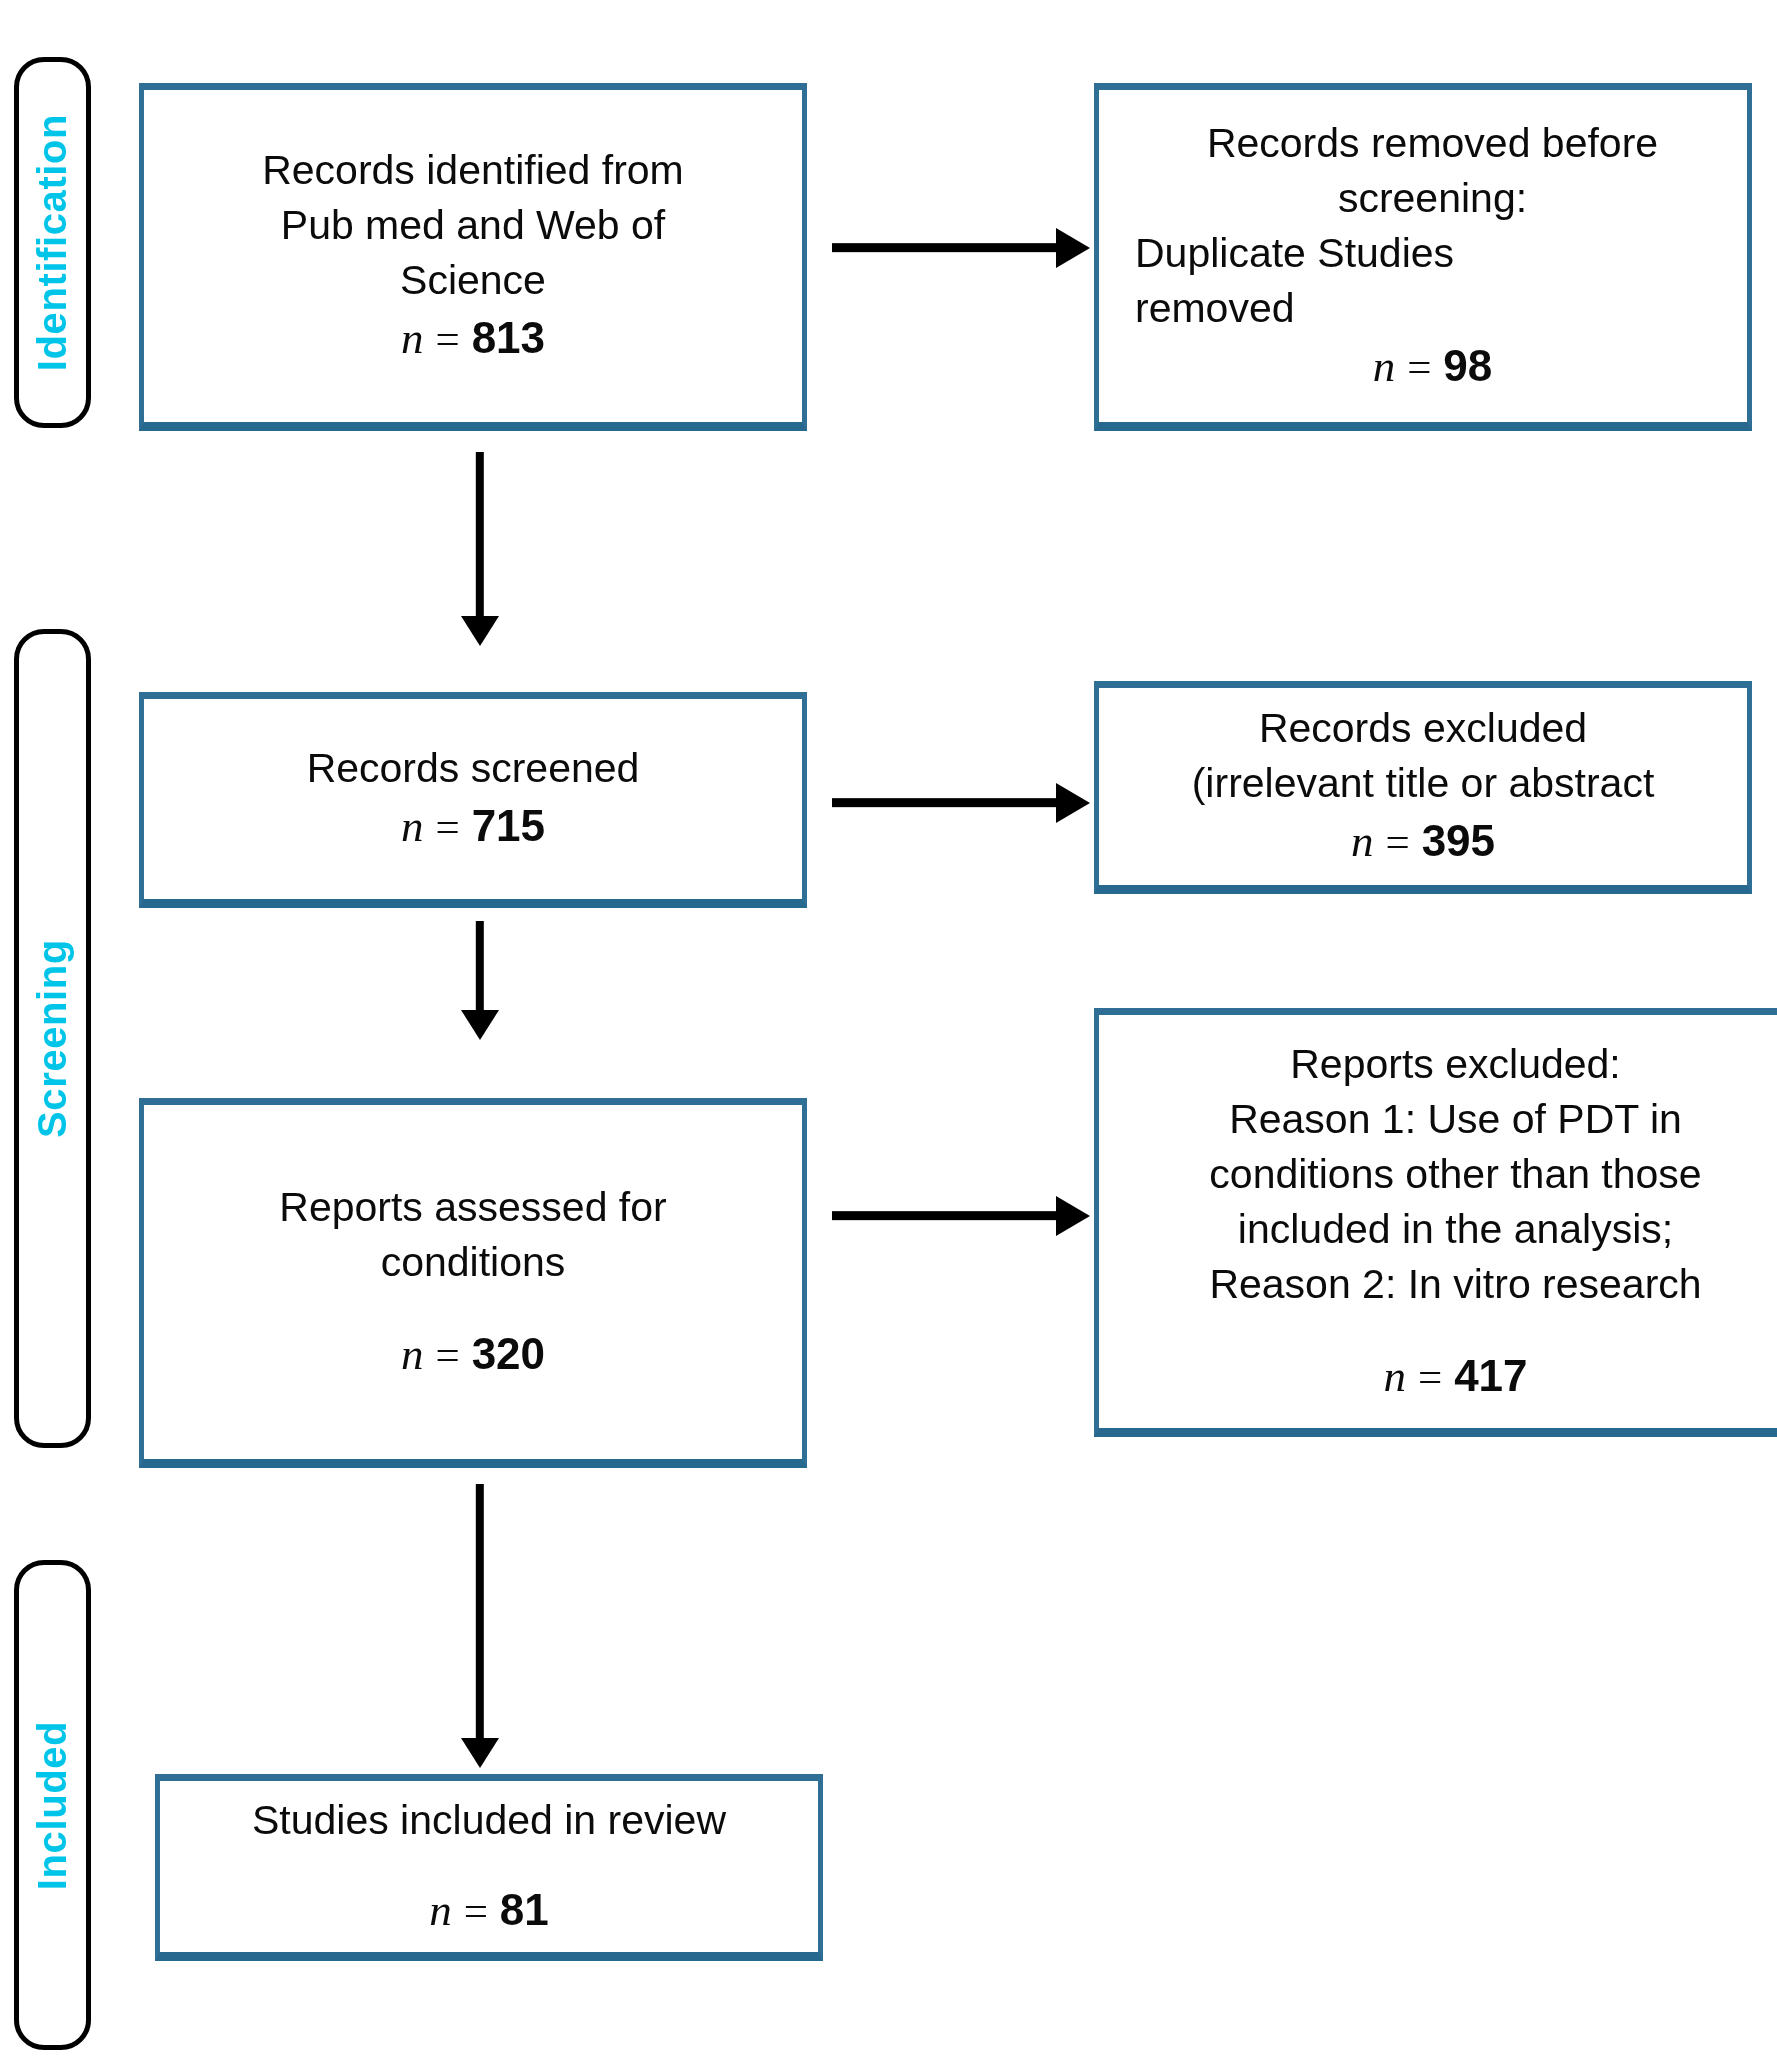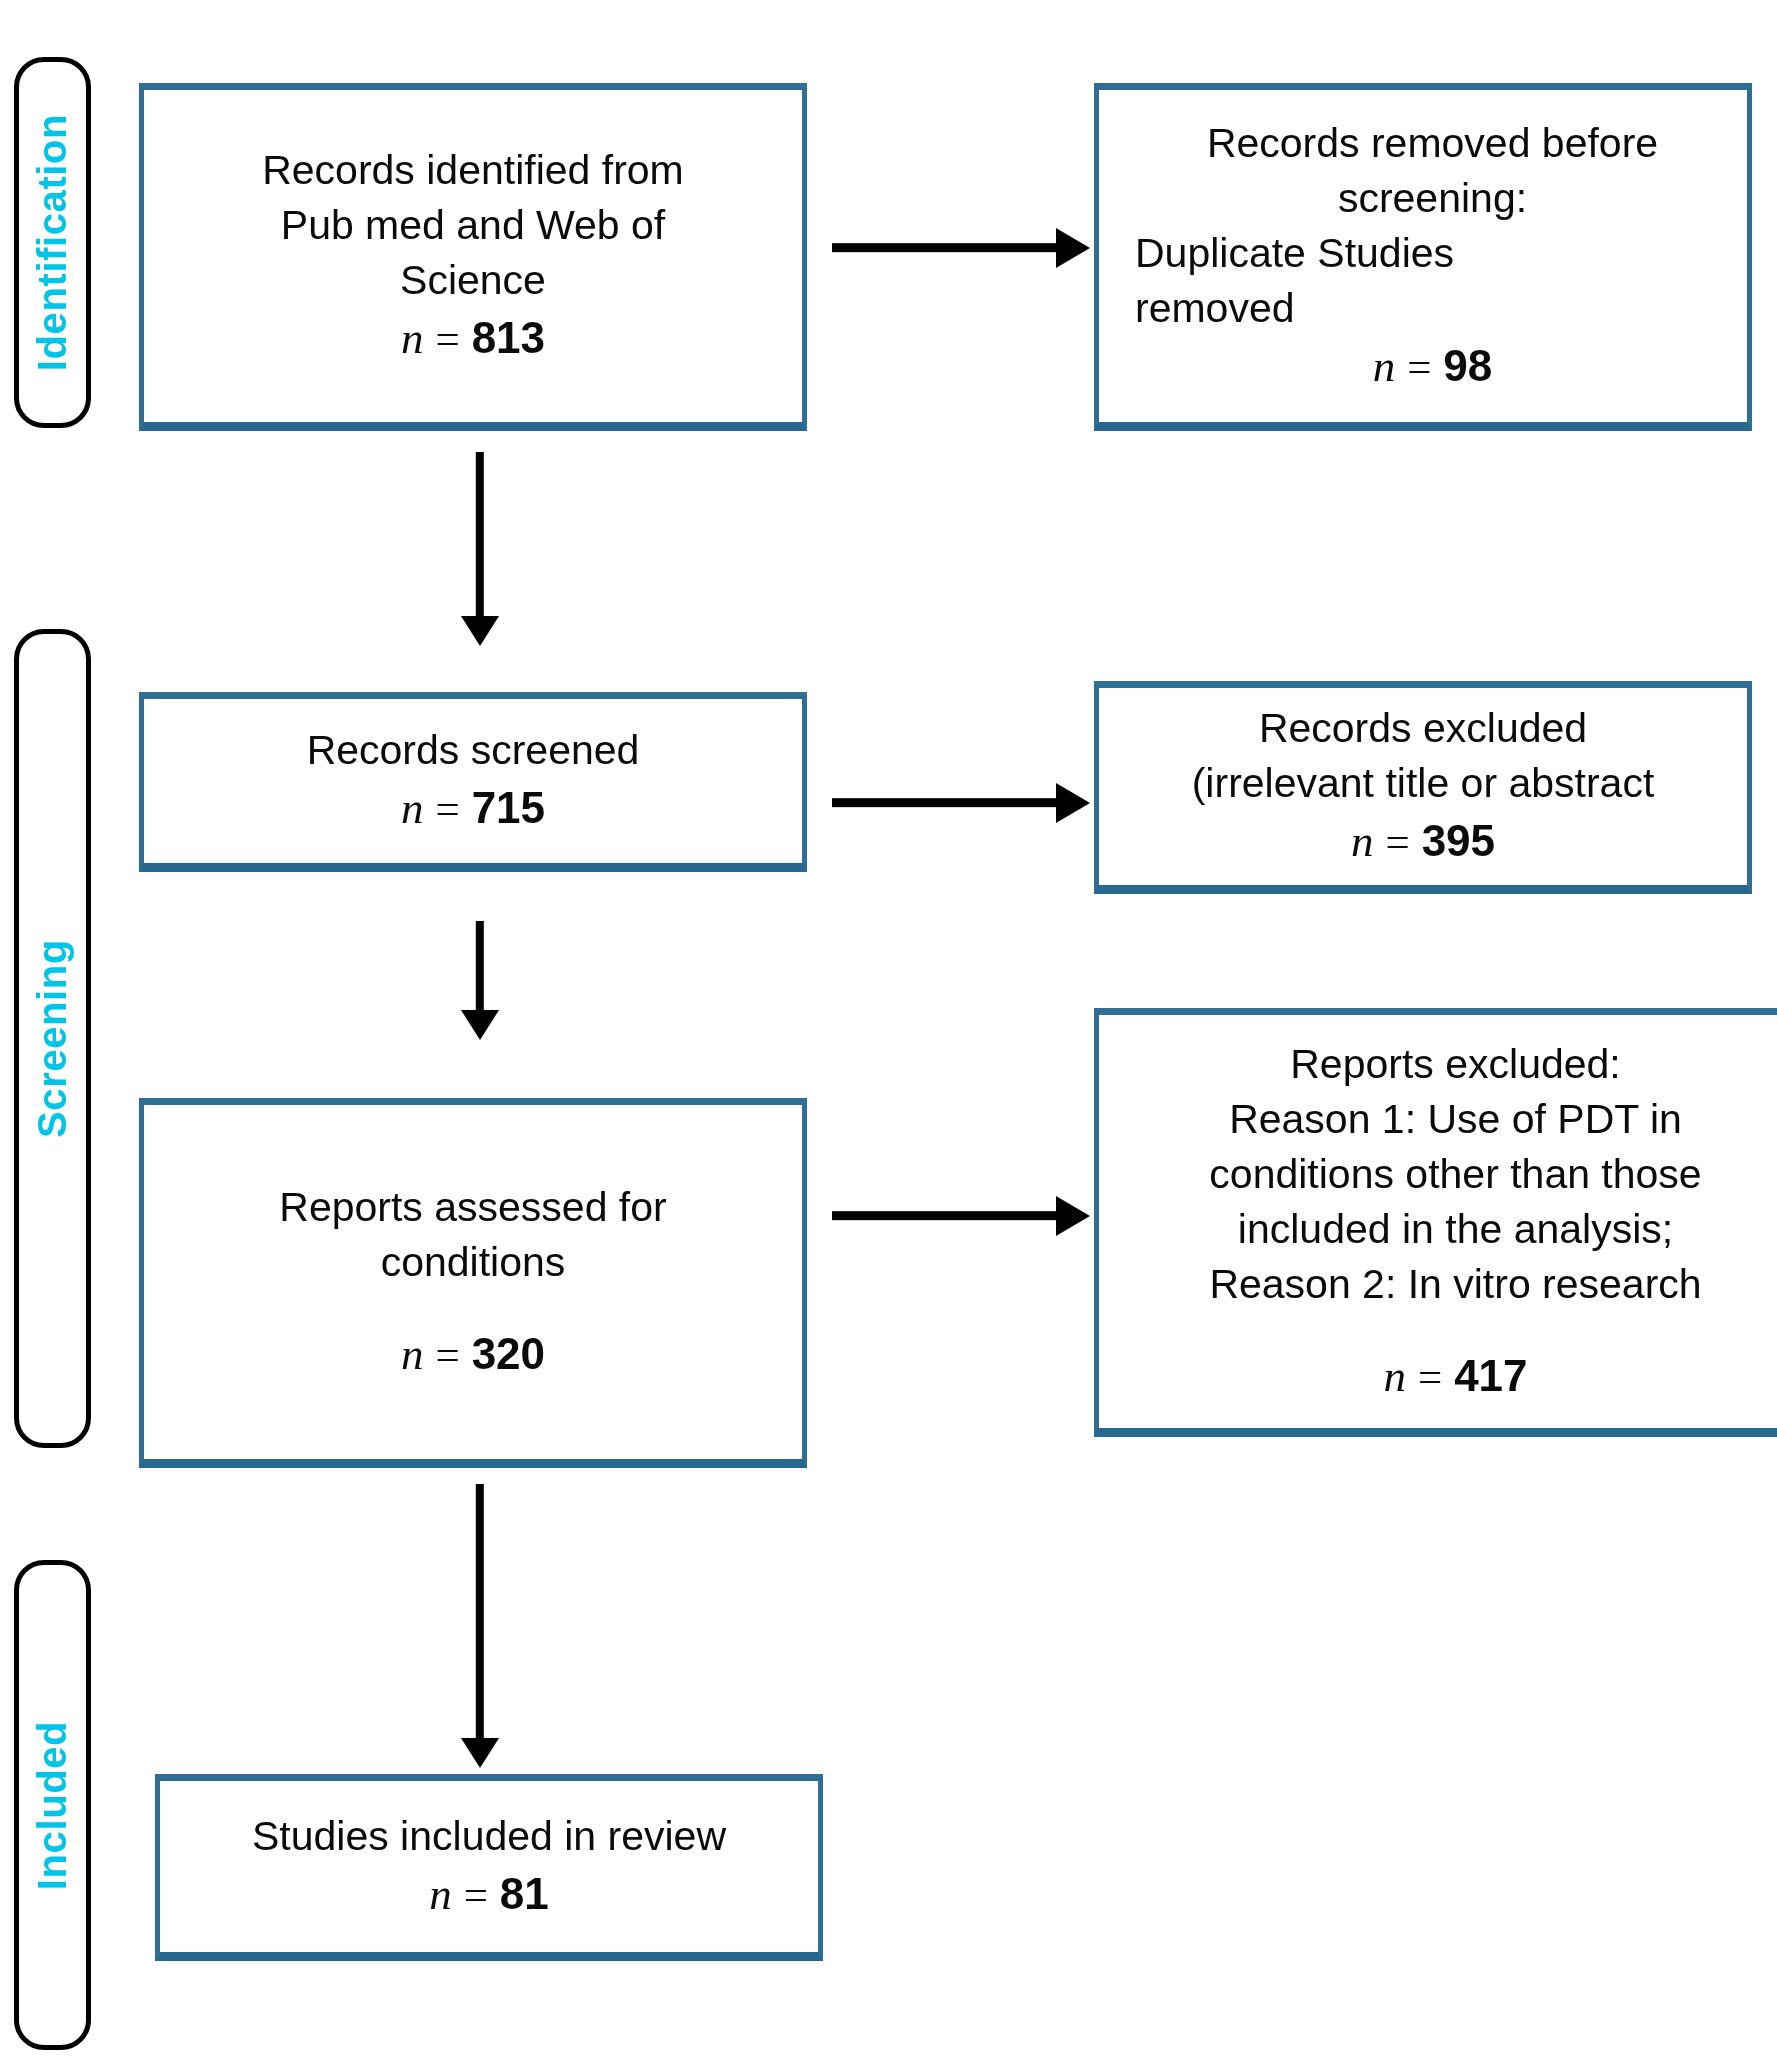--- a/index.html
+++ b/index.html
@@ -172,21 +172,21 @@
   <div class="arrow-h" style="left:832px; top:227px; width:258px; height:41px;">
     <div class="stem" style="width:227px;"></div>
     <div class="head"></div>
   </div>
 
   <div class="arrow-v" style="left:459px; top:452px; width:41px; height:194px;">
     <div class="stem" style="height:165px;"></div>
     <div class="head"></div>
   </div>
 
-  <div class="flow-box" style="left:139px; top:692px; width:668px; height:180px;">
+  <div class="flow-box" style="left:139px; top:692px; width:668px; height:216px;">
     <div class="line">Records screened</div>
     <div class="nline">
       <span class="nvar">n</span>
       <span class="neq">=</span>
       <span class="nval">715</span>
     </div>
   </div>
 
   <div class="flow-box" style="left:1094px; top:681px; width:658px; height:213px;">
     <div class="line">Records excluded</div>
@@ -236,21 +236,21 @@
   <div class="arrow-h" style="left:832px; top:1195px; width:258px; height:41px;">
     <div class="stem" style="width:227px;"></div>
     <div class="head"></div>
   </div>
 
   <div class="arrow-v" style="left:459px; top:1484px; width:41px; height:284px;">
     <div class="stem" style="height:256px;"></div>
     <div class="head"></div>
   </div>
 
-  <div class="flow-box" style="left:155px; top:1774px; width:668px; height:187px;">
+  <div class="flow-box" style="left:155px; top:1774px; width:668px; height:187px;justify-content:space-between;">
     <div class="line">Studies included in review</div>
     <div class="nline">
       <span class="nvar">n</span>
       <span class="neq">=</span>
       <span class="nval">81</span>
     </div>
   </div>
 
 </div>
 

